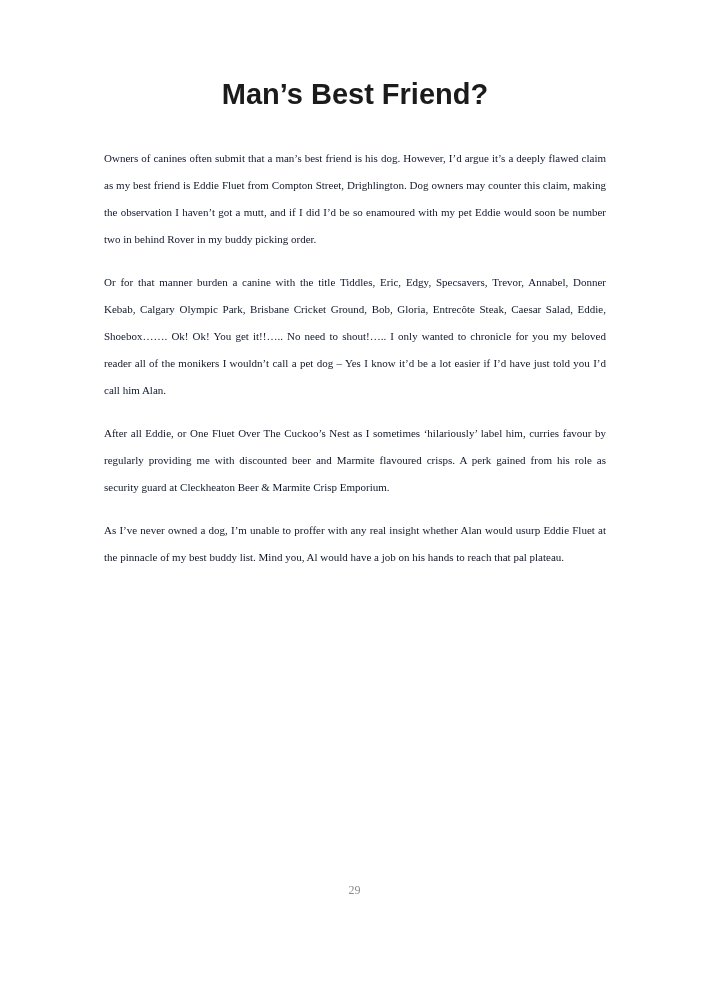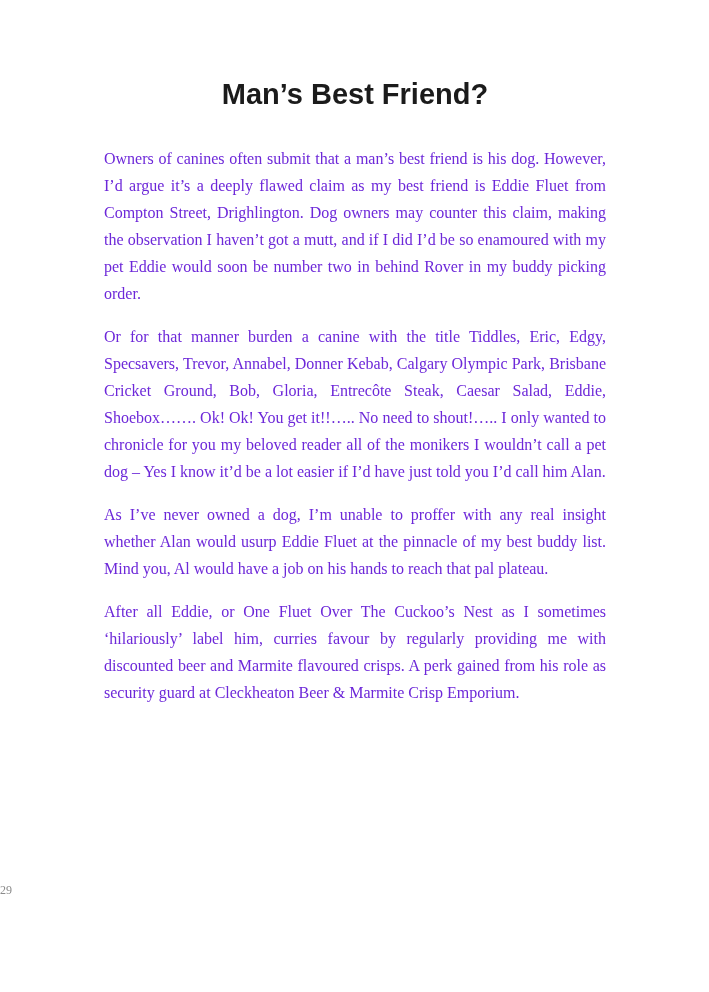--- a/index.html
+++ b/index.html
@@ -26,43 +26,43 @@
     font-family: "Liberation Sans", sans-serif;
     font-weight: 700;
     font-size: 29px;
     color: #1b1b1b;
     text-align: center;
     letter-spacing: 0px;
     margin-bottom: 34px;
   }
   .paragraph {
     font-family: "Liberation Serif", serif;
-    font-size: 16px;
+    font-size: 11px;
     line-height: 27px;
-    color: #6d28d9;
+    color: #0f172a;
     text-align: justify;
     margin-bottom: 16px;
   }
   .paragraph:last-child { margin-bottom: 0; }
   .page-number {
     position: absolute;
     bottom: 38px;
     left: 0;
     width: 100%;
-    text-align: left;
+    text-align: center;
     font-family: "Liberation Serif", serif;
     font-size: 12px;
     color: #8a8a8a;
   }
 </style>
 </head>
 <body>
 
 <div class="page">
   <div class="content">
     <h1 class="title">Man’s Best Friend?</h1>
     <p class="paragraph">Owners of canines often submit that a man’s best friend is his dog. However, I’d argue it’s a deeply flawed claim as my best friend is Eddie Fluet from Compton Street, Drighlington. Dog owners may counter this claim, making the observation I haven’t got a mutt, and if I did I’d be so enamoured with my pet Eddie would soon be number two in behind Rover in my buddy picking order.</p>
     <p class="paragraph">Or for that manner burden a canine with the title Tiddles, Eric, Edgy, Specsavers, Trevor, Annabel, Donner Kebab, Calgary Olympic Park, Brisbane Cricket Ground, Bob, Gloria, Entrecôte Steak, Caesar Salad, Eddie, Shoebox……. Ok! Ok! You get it!!….. No need to shout!….. I only wanted to chronicle for you my beloved reader all of the monikers I wouldn’t call a pet dog – Yes I know it’d be a lot easier if I’d have just told you I’d call him Alan.</p>
+    <p class="paragraph">After all Eddie, or One Fluet Over The Cuckoo’s Nest as I sometimes ‘hilariously’ label him, curries favour by regularly providing me with discounted beer and Marmite flavoured crisps. A perk gained from his role as security guard at Cleckheaton Beer &amp; Marmite Crisp Emporium.</p>
     <p class="paragraph">As I’ve never owned a dog, I’m unable to proffer with any real insight whether Alan would usurp Eddie Fluet at the pinnacle of my best buddy list. Mind you, Al would have a job on his hands to reach that pal plateau.</p>
-    <p class="paragraph">After all Eddie, or One Fluet Over The Cuckoo’s Nest as I sometimes ‘hilariously’ label him, curries favour by regularly providing me with discounted beer and Marmite flavoured crisps. A perk gained from his role as security guard at Cleckheaton Beer &amp; Marmite Crisp Emporium.</p>
   </div>
   <div class="page-number">29</div>
 </div>
 
 </body></html>

